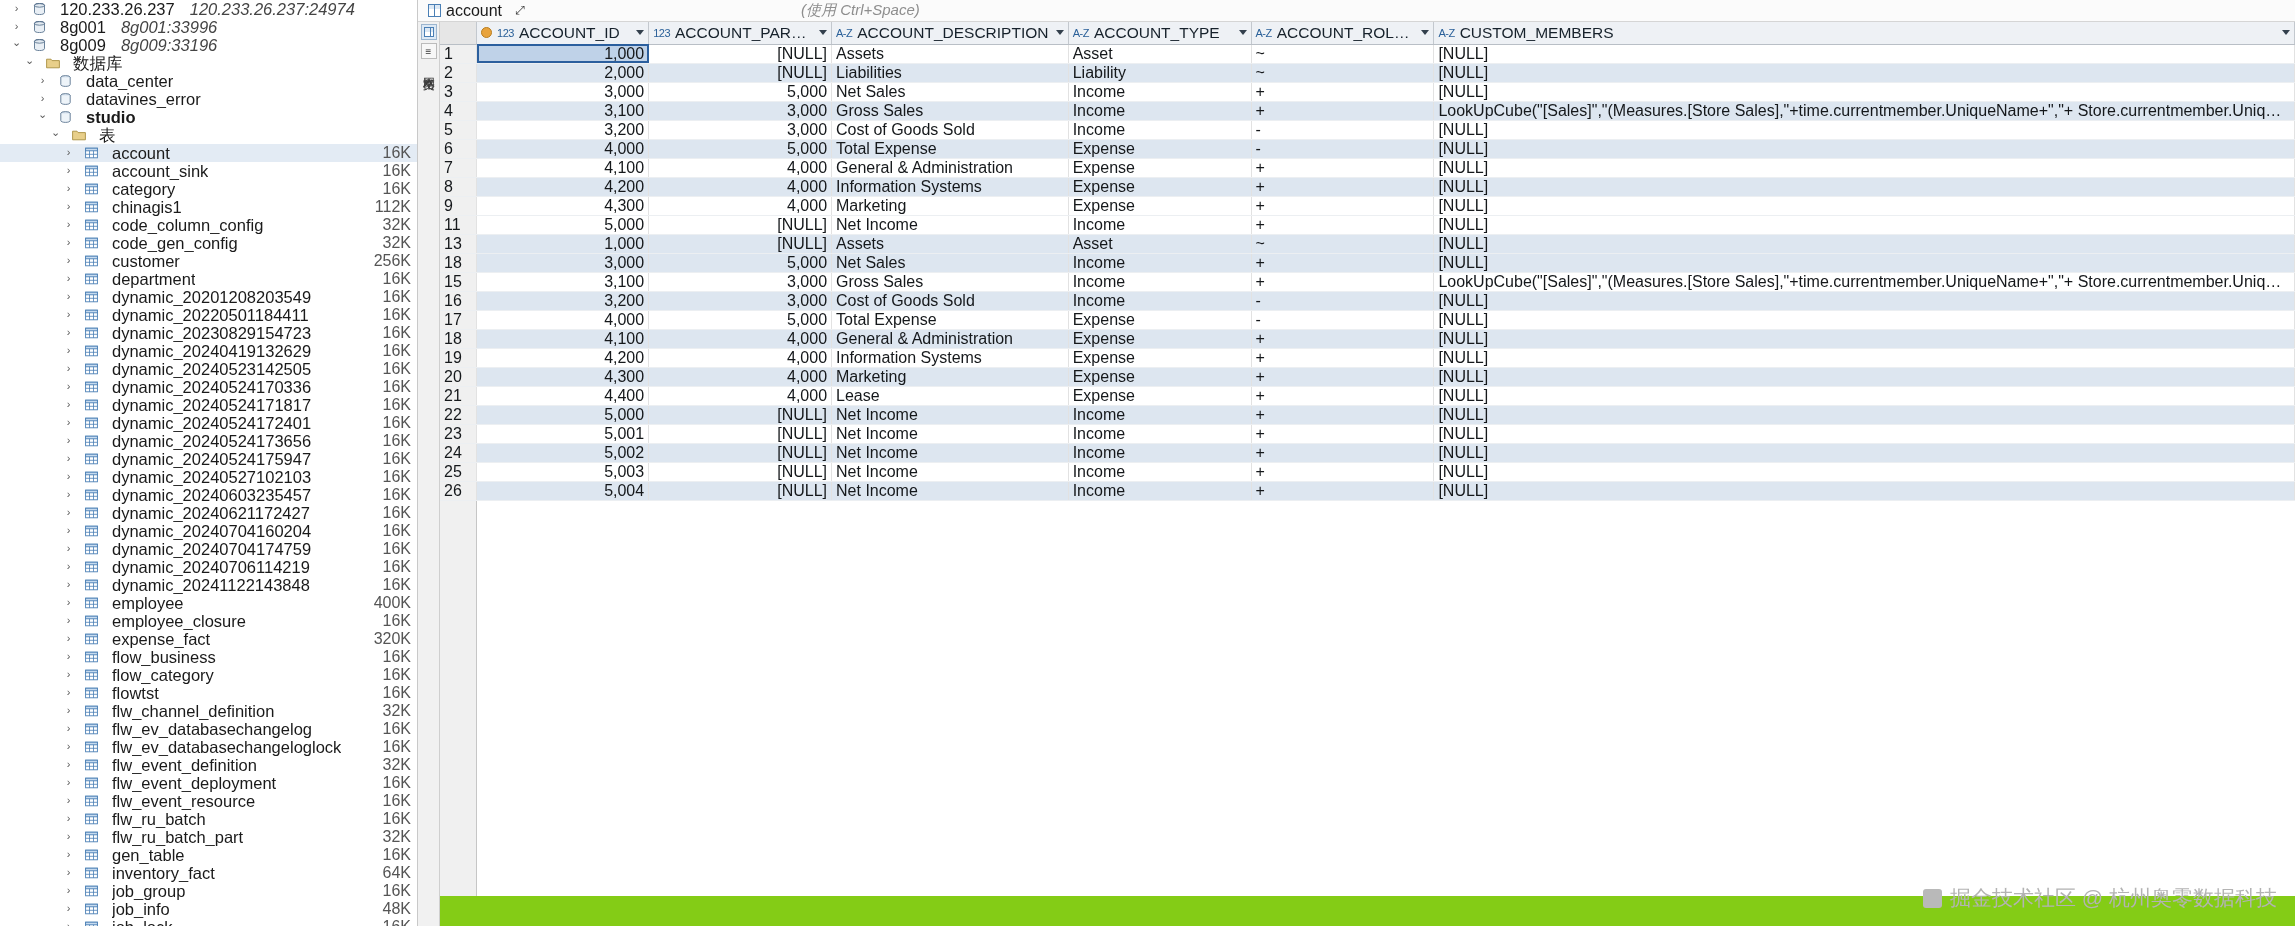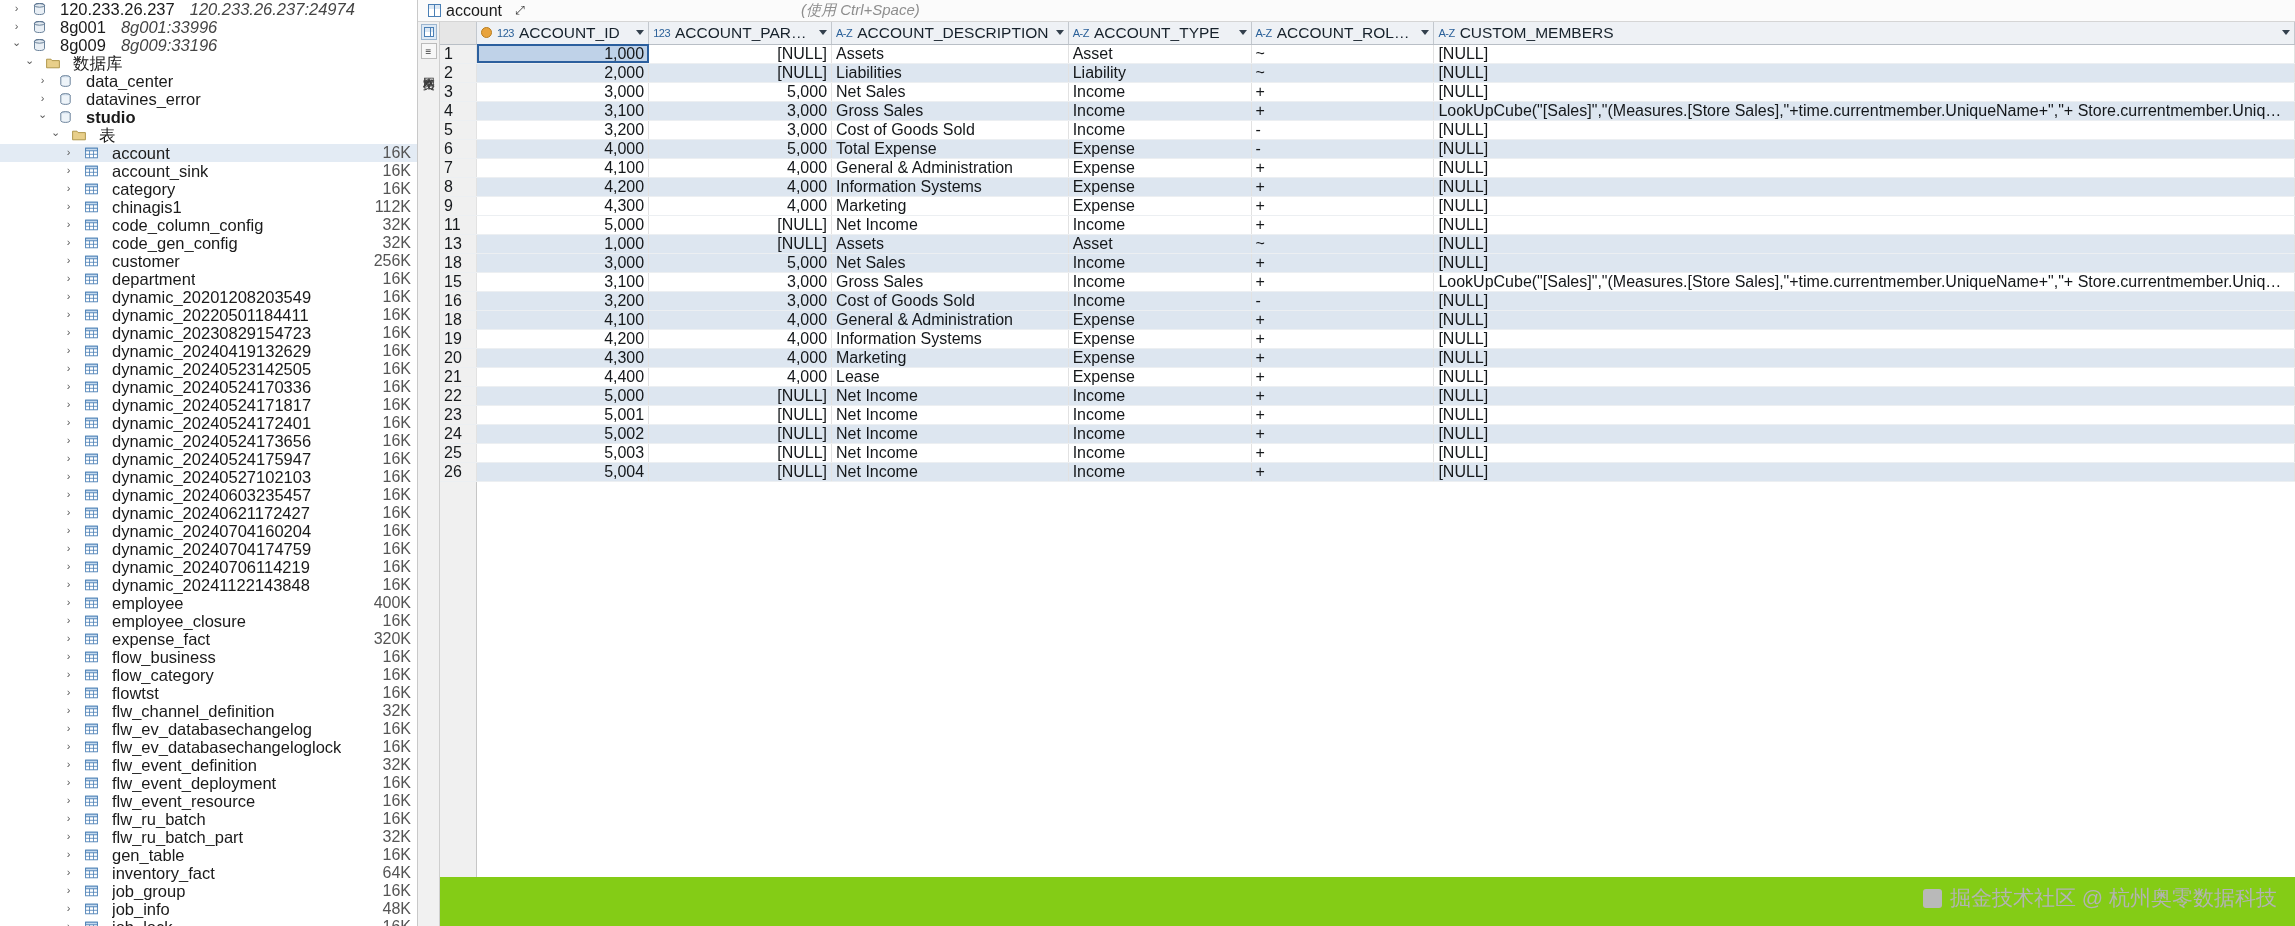--- a/index.html
+++ b/index.html
@@ -1237,20 +1237,29 @@
               </tr>
               <tr class="even">
                 <td class="rownum">16</td>
                 <td class="num">3,200</td>
                 <td class="num">3,000</td>
                 <td class="">Cost of Goods Sold</td>
                 <td class="">Income</td>
                 <td class="">-</td>
                 <td class="nullcell left">[NULL]</td>
               </tr>
+              <tr class="odd">
+                <td class="rownum">17</td>
+                <td class="num">4,000</td>
+                <td class="num">5,000</td>
+                <td class="">Total Expense</td>
+                <td class="">Expense</td>
+                <td class="">-</td>
+                <td class="nullcell left">[NULL]</td>
+              </tr>
               <tr class="even">
                 <td class="rownum">18</td>
                 <td class="num">4,100</td>
                 <td class="num">4,000</td>
                 <td class="">General &amp; Administration</td>
                 <td class="">Expense</td>
                 <td class="">+</td>
                 <td class="nullcell left">[NULL]</td>
               </tr>
               <tr class="odd">

